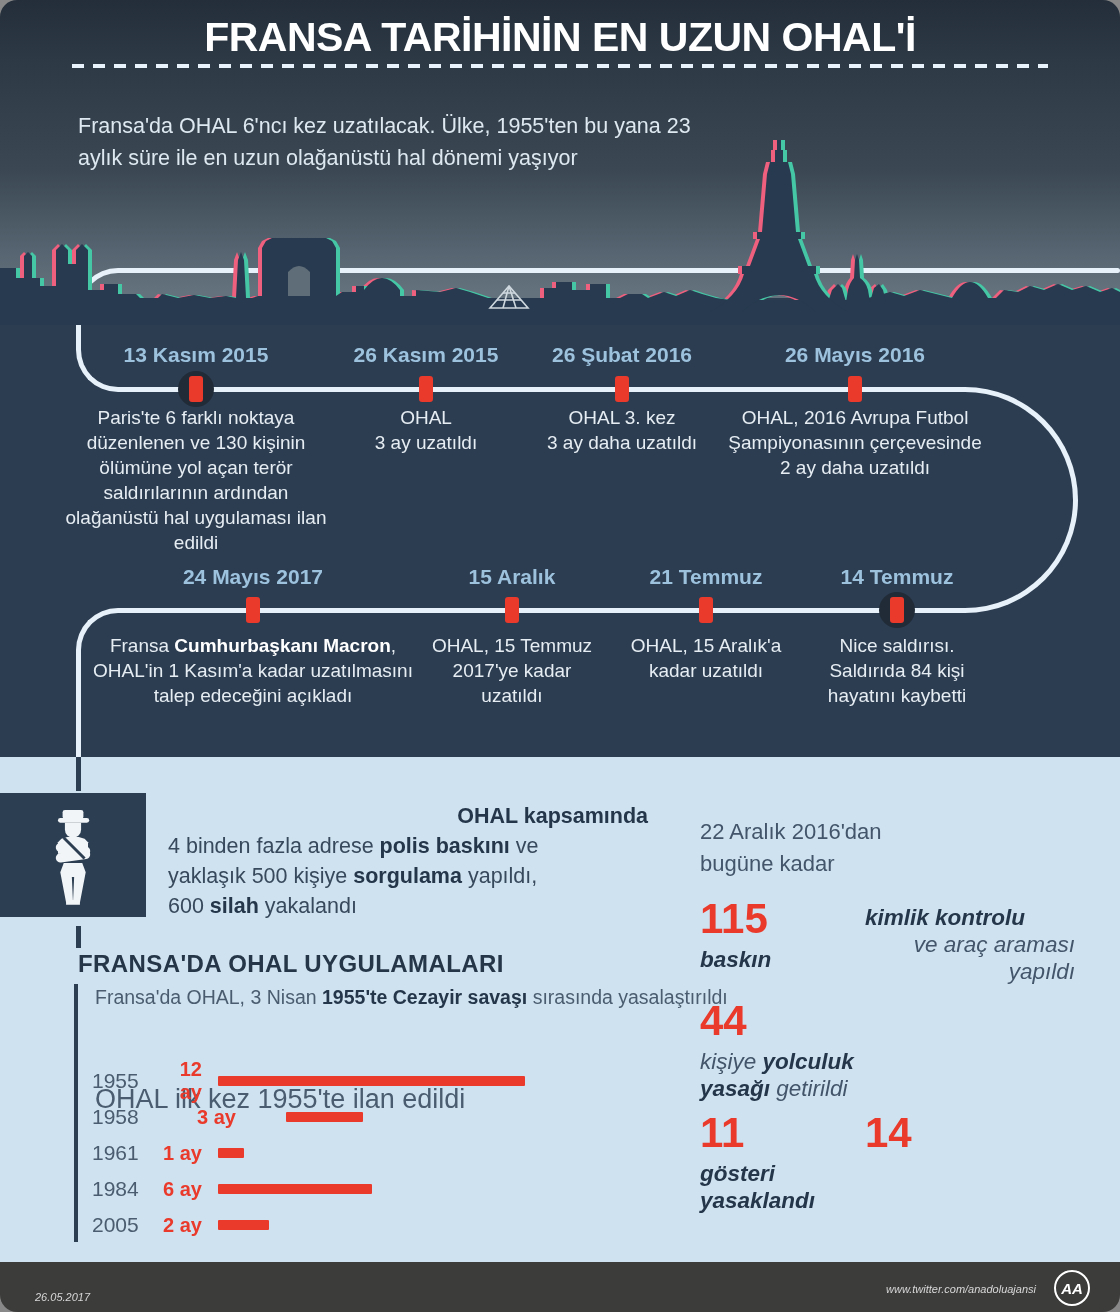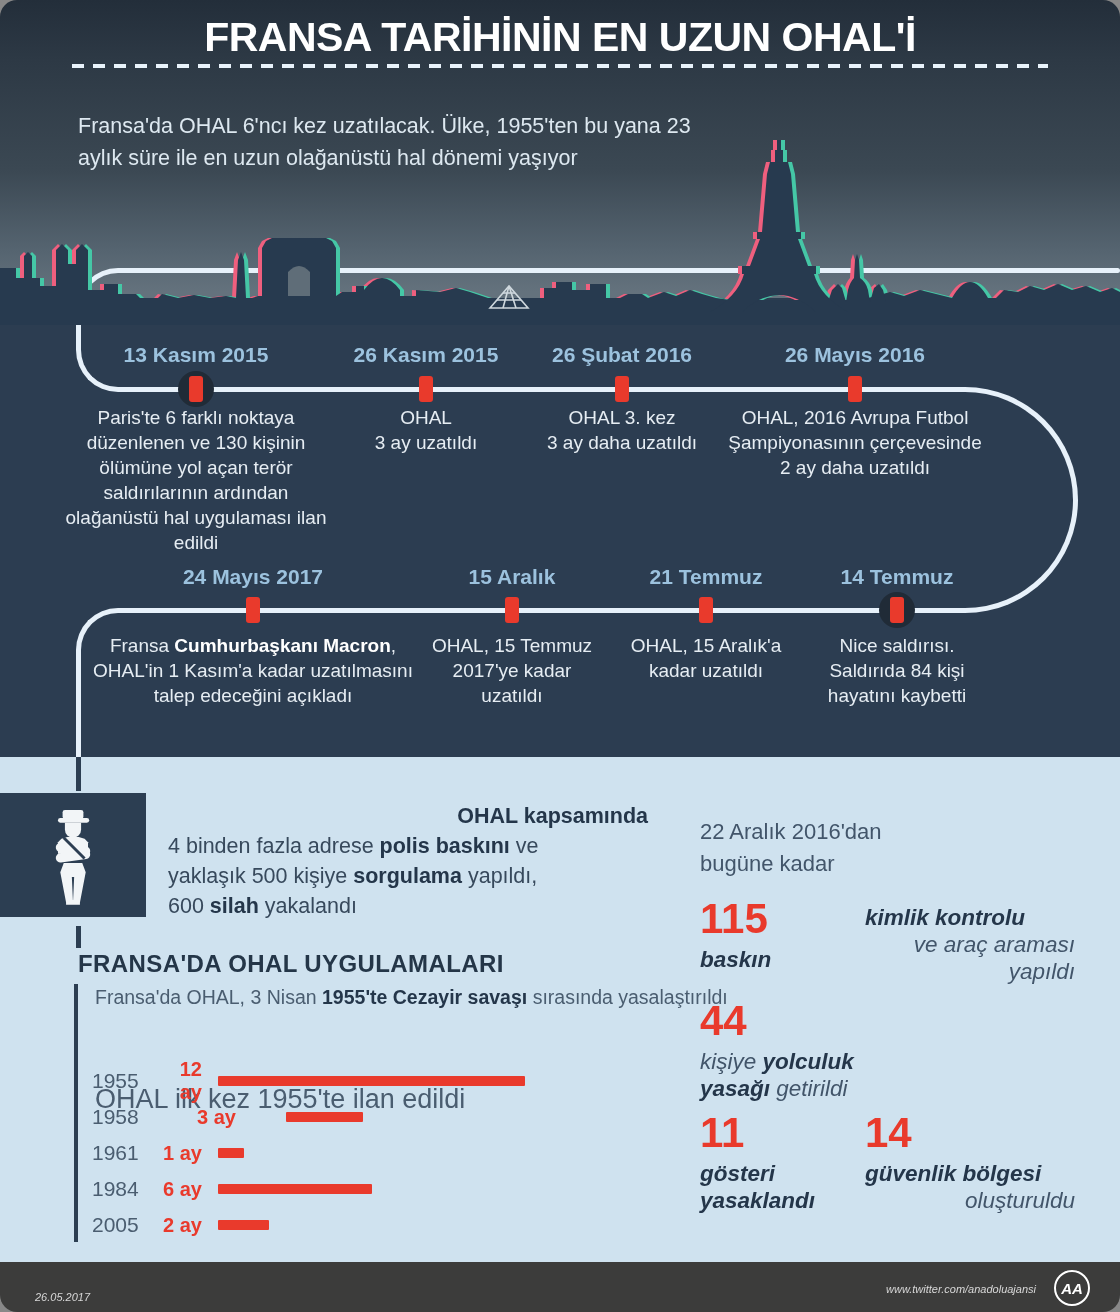--- a/index.html
+++ b/index.html
@@ -234,20 +234,19 @@
   <div class="stat" style="left:700px; top:1000px; width:185px;">
     <div class="num">44</div>
     <div class="slabel"><span>kişiye </span><b>yolculuk yasağı</b><span class="rest"> getirildi</span></div>
   </div>
   <div class="stat" style="left:700px; top:1112px; width:130px;">
     <div class="num">11</div>
     <div class="slabel"><b>gösteri yasaklandı</b><span class="rest"></span></div>
   </div>
   <div class="stat break" style="left:865px; top:1112px; width:210px;">
     <div class="num">14</div>
-    <div class="slabel"><b>güvenlik bölgesi</b><span class="rest">oluşturuldu</span></div>
   </div>
 
   <div class="footer-date">26.05.2017</div>
   <div class="footer-handle">www.twitter.com/anadoluajansi</div>
   <div class="footer-logo">AA</div>
 
 </div>
 
 </body></html>

